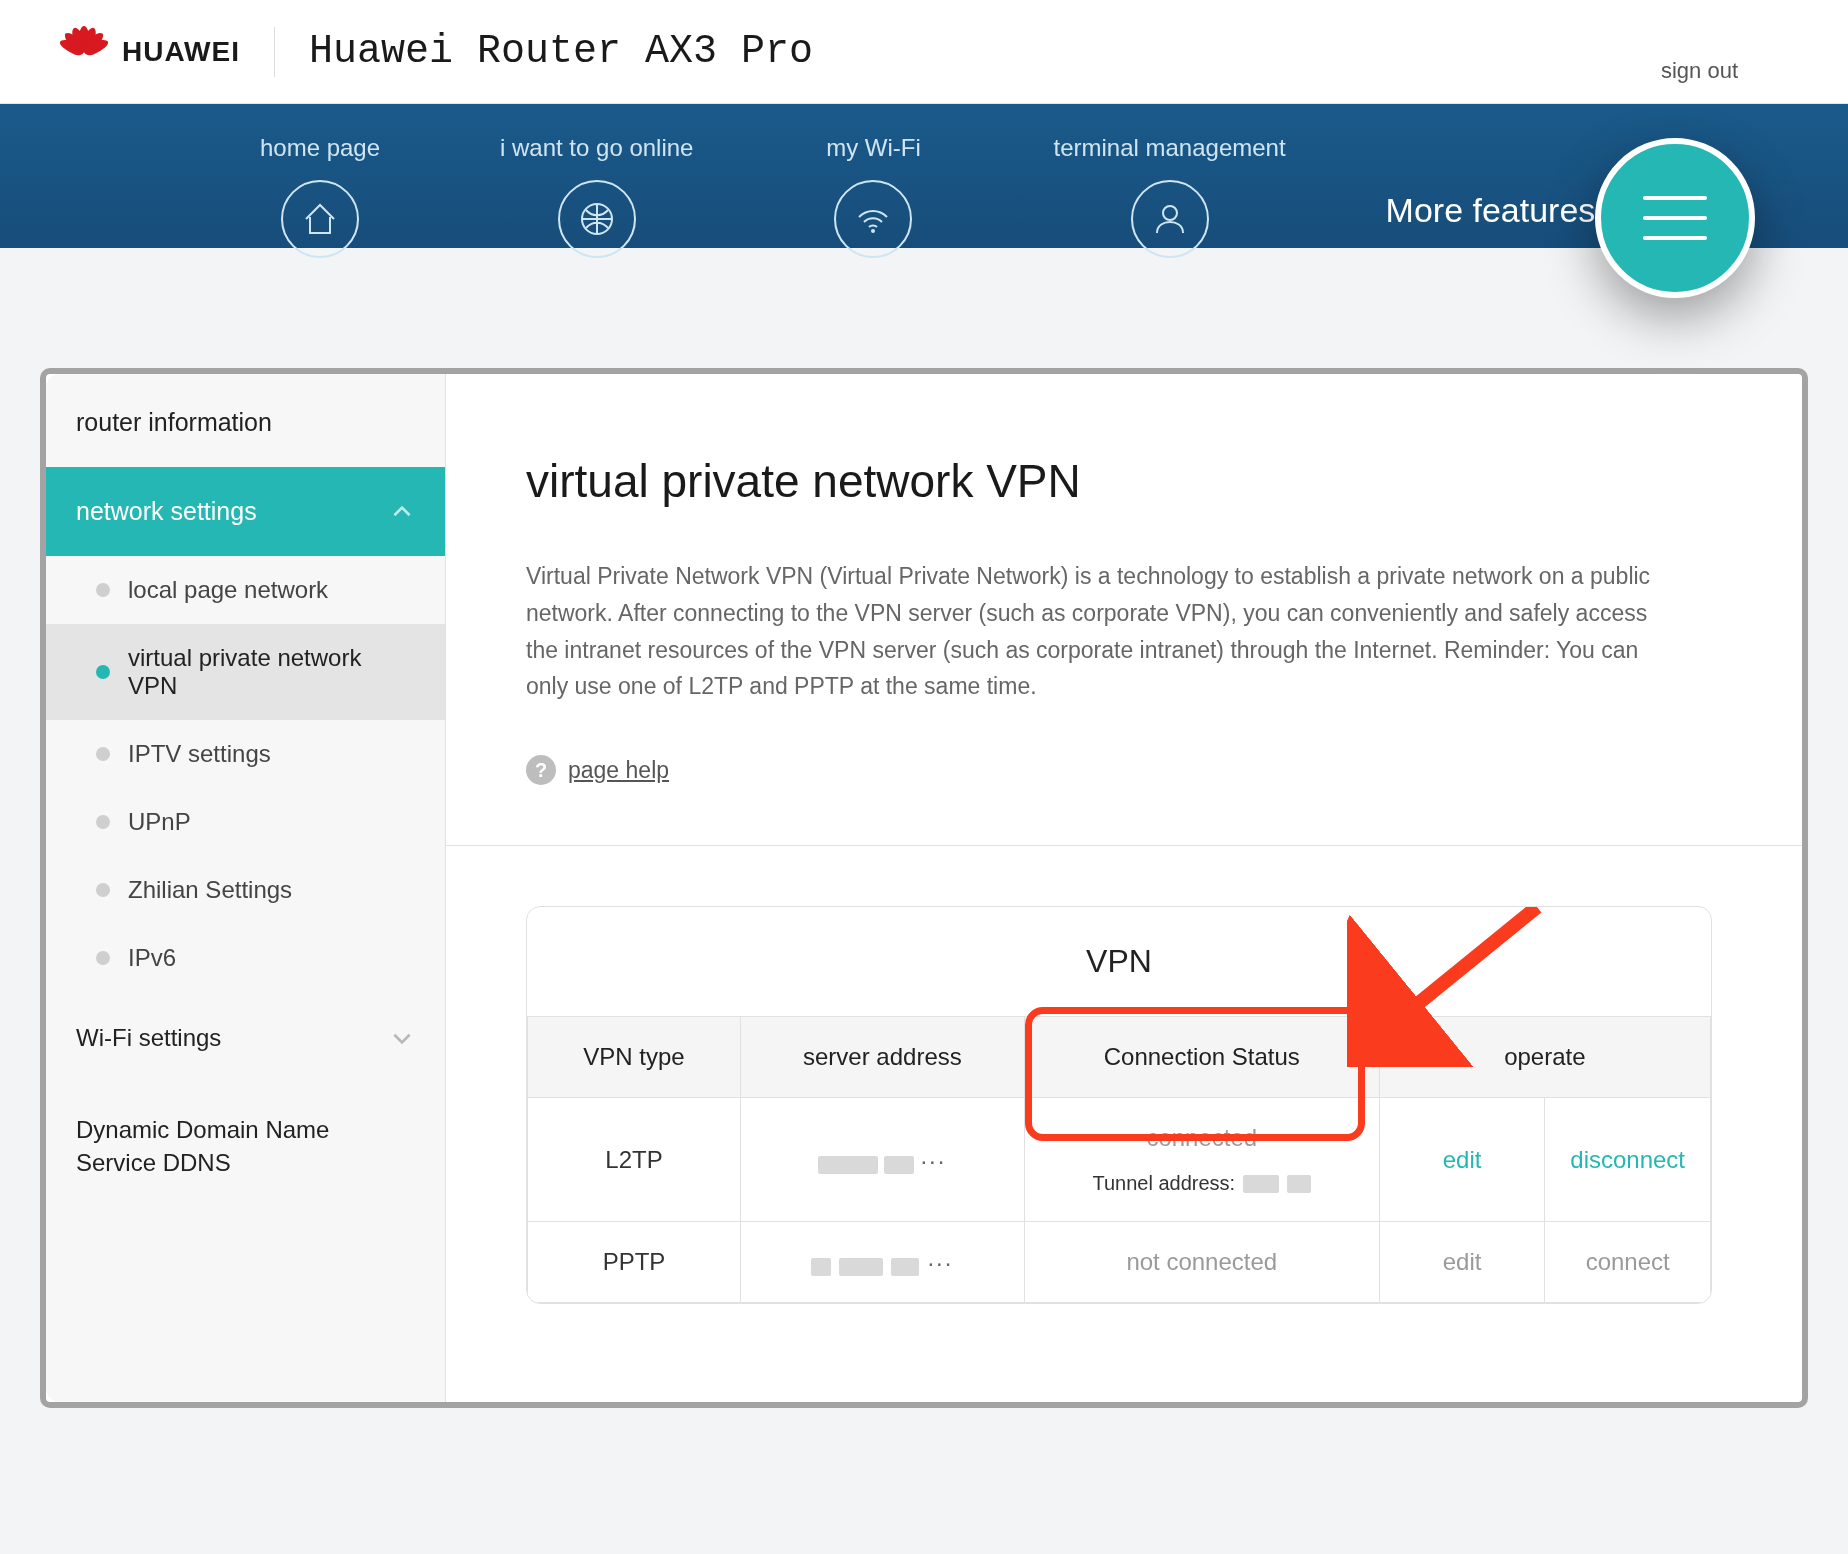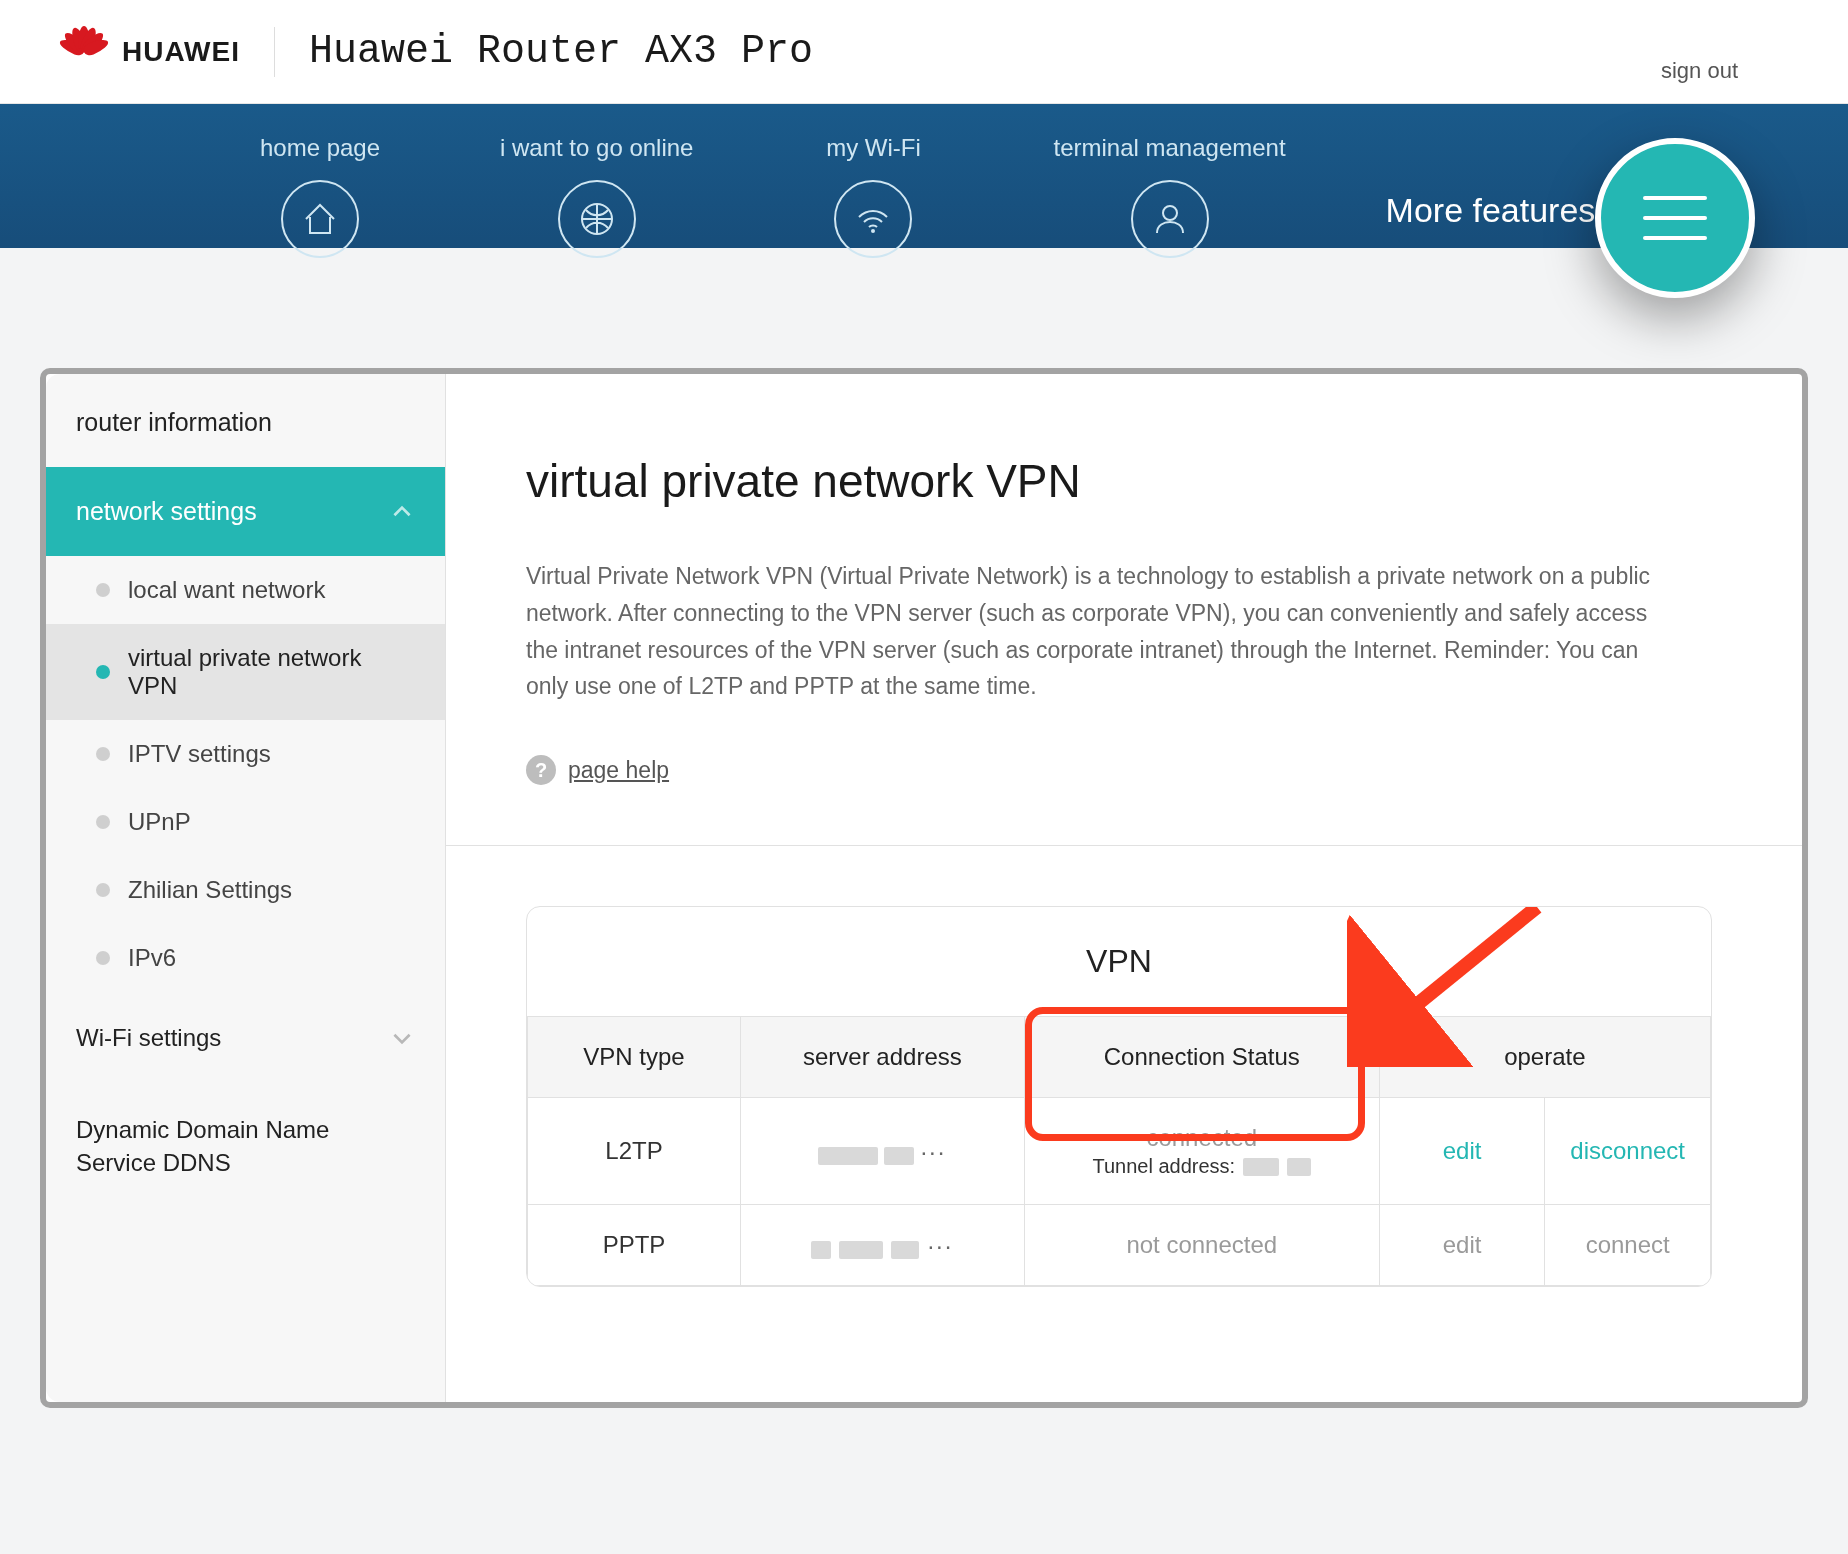--- a/index.html
+++ b/index.html
@@ -153,21 +153,21 @@
   table.vpn th, table.vpn td {
     border: 1px solid #e1e1e1; padding: 26px 10px; text-align:center; vertical-align: middle;
   }
   table.vpn th { background:#f5f5f5; font-weight:400; color:#222; }
   table.vpn col.type   { width: 18%; }
   table.vpn col.addr   { width: 24%; }
   table.vpn col.status { width: 30%; }
   table.vpn col.op1    { width: 14%; }
   table.vpn col.op2    { width: 14%; }
 
-  .status-cell-inner { display:flex; flex-direction:column; gap:3px; align-items:center; }
+  .status-cell-inner { display:flex; flex-direction:column; gap:20px; align-items:center; }
   .status-text { color:#9a9a9a; }
   .tunnel-line { font-size:20px; color:#333; display:flex; align-items:center; gap:8px; }
   .redact { display:inline-block; height:18px; background:#d9d9d9; border-radius:2px; }
   .op-active { color:#24b7b3; cursor:pointer; }
   .op-disabled { color:#9a9a9a; }
 
   .server-cell-row1 .redact-group { display:flex; gap:6px; justify-content:center; align-items:flex-end; }
   .ellipsis { color:#666; font-size:24px; letter-spacing:2px; position:relative; top:-4px;}
 
   
@@ -269,21 +269,21 @@
         <span>network settings</span>
         <span class="side-chevron">
           <svg viewBox="0 0 24 24">
               <path d="M5 15 L12 8 L19 15"></path>
             </svg>
         </span>
       </div>
 
       <div class="side-sub">
         <span class="side-dot"></span>
-        <span>local want network</span>
+        <span>local page network</span>
       </div>
       <div class="side-sub current">
         <span class="side-dot"></span>
         <span>virtual private network VPN</span>
       </div>
       <div class="side-sub">
         <span class="side-dot"></span>
         <span>IPTV settings</span>
       </div>
       <div class="side-sub">

